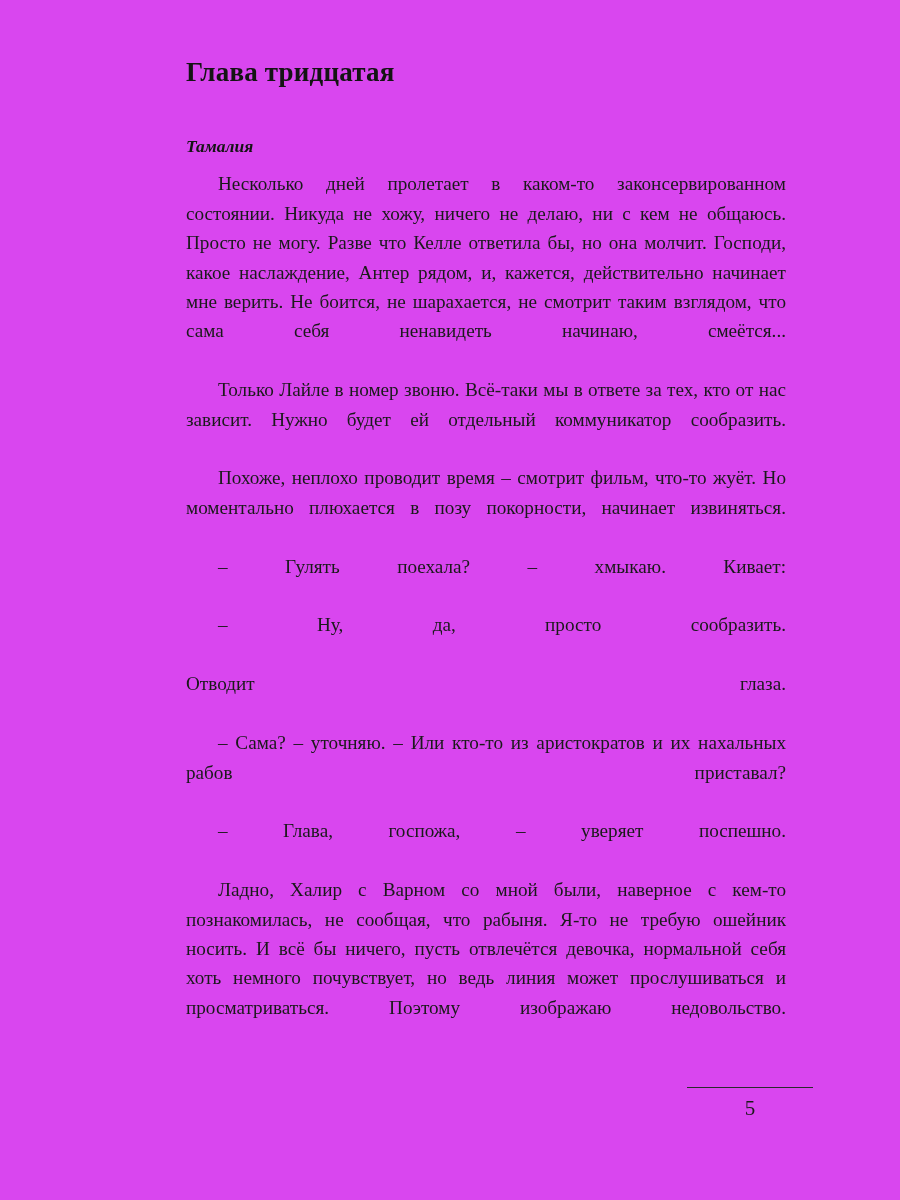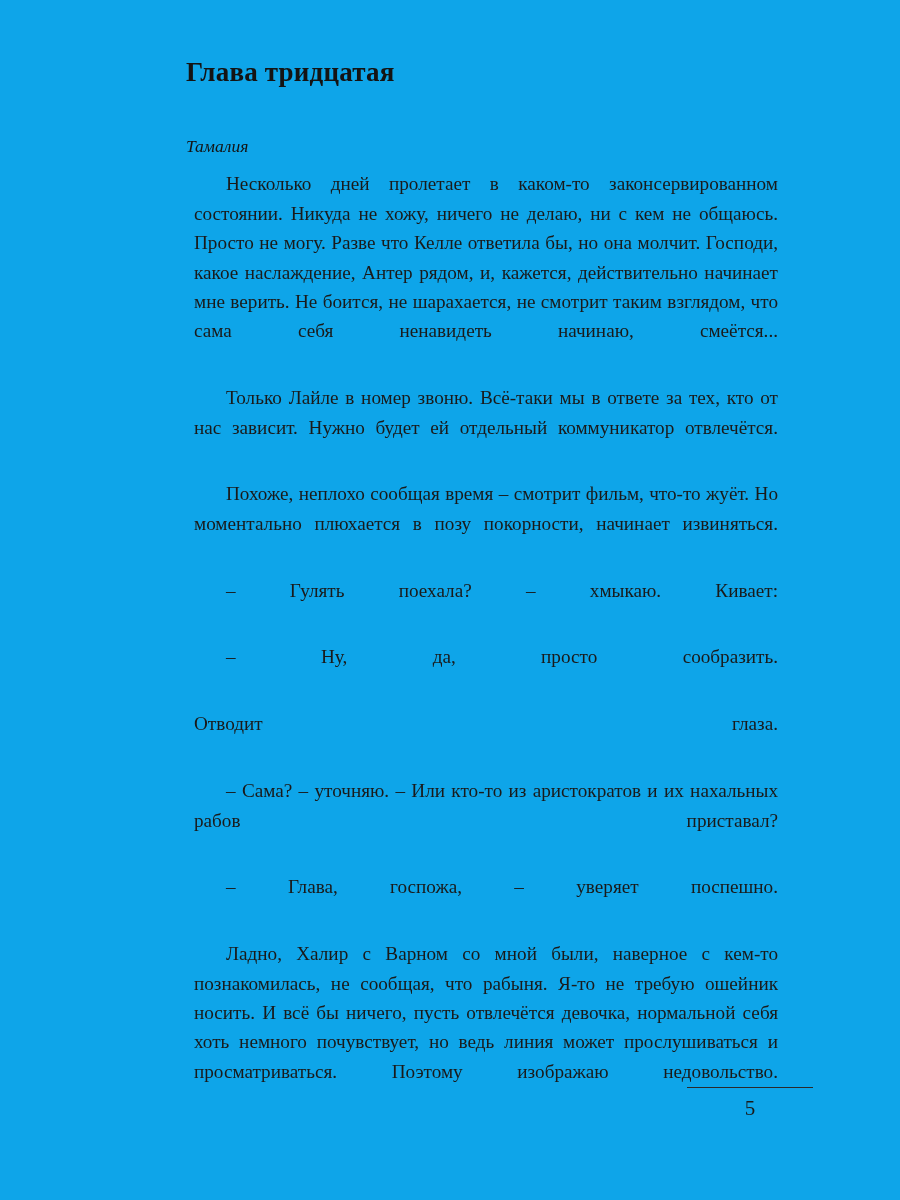--- a/index.html
+++ b/index.html
@@ -14,54 +14,54 @@
     position: relative;
     overflow: hidden;
     font-family: "Liberation Serif", "DejaVu Serif", serif;
     color: #1a1a1a;
     -webkit-font-smoothing: antialiased;
   }
 
   .page {
     position: absolute;
     inset: 0;
-    background: #0ea5e9;
+    background: #d946ef;
   }
 
   .text-block {
     position: absolute;
     left: 186px;
     top: 56px;
     width: 600px;
   }
 
   .chapter-title {
     font-size: 27px;
     font-weight: bold;
     line-height: 1.2;
     letter-spacing: 0.2px;
     margin: 0 0 0 0;
     color: #141414;
   }
 
   .pov-name {
     font-size: 17.5px;
-    font-weight: normal;
+    font-weight: bold;
     font-style: italic;
     line-height: 1.2;
     margin: 48px 0 0 0;
     color: #141414;
   }
 
   .body-text {
     margin-top: 12px;
   }
 
   p.para {
-    margin: 8px;
+    margin: 0;
     font-size: 19.2px;
     line-height: 29.4px;
     text-align: justify;
     text-justify: inter-word;
     text-indent: 32px;
     hyphens: manual;
     color: #1a1a1a;
   }
 
   p.para.no-indent {
@@ -102,22 +102,22 @@
 <div class="page">
 
   <div class="text-block">
 
     <h1 class="chapter-title">Глава тридцатая</h1>
 
     <div class="pov-name">Тамалия</div>
 
     <div class="body-text" id="body-text">
         <p class="para">Несколько дней пролетает в каком-то законсервированном состоянии. Никуда не хожу, ничего не делаю, ни с кем не общаюсь. Просто не могу. Разве что Келле ответила бы, но она молчит. Господи, какое наслаждение, Антер рядом, и, кажется, действительно начинает мне верить. Не боится, не шарахается, не смотрит таким взглядом, что сама себя ненавидеть начинаю, смеётся...</p>
-        <p class="para">Только Лайле в номер звоню. Всё-таки мы в ответе за тех, кто от нас зависит. Нужно будет ей отдельный коммуникатор отвлечётся.</p>
-        <p class="para">Похоже, неплохо сообщая время – смотрит фильм, что-то жуёт. Но моментально плюхается в позу покорности, начинает извиняться.</p>
+        <p class="para">Только Лайле в номер звоню. Всё-таки мы в ответе за тех, кто от нас зависит. Нужно будет ей отдельный коммуникатор сообразить.</p>
+        <p class="para">Похоже, неплохо проводит время – смотрит фильм, что-то жуёт. Но моментально плюхается в позу покорности, начинает извиняться.</p>
         <p class="para">– Гулять поехала? – хмыкаю. Кивает:</p>
         <p class="para">– Ну, да, просто сообразить.</p>
         <p class="para no-indent">Отводит глаза.</p>
         <p class="para">– Сама? – уточняю. – Или кто-то из аристократов и их нахальных рабов приставал?</p>
         <p class="para">– Глава, госпожа, – уверяет поспешно.</p>
         <p class="para">Ладно, Халир с Варном со мной были, наверное с кем-то познакомилась, не сообщая, что рабыня. Я-то не требую ошейник носить. И всё бы ничего, пусть отвлечётся девочка, нормальной себя хоть немного почувствует, но ведь линия может прослушиваться и просматриваться. Поэтому изображаю недовольство.</p>
       </div>
 
   </div>
 

